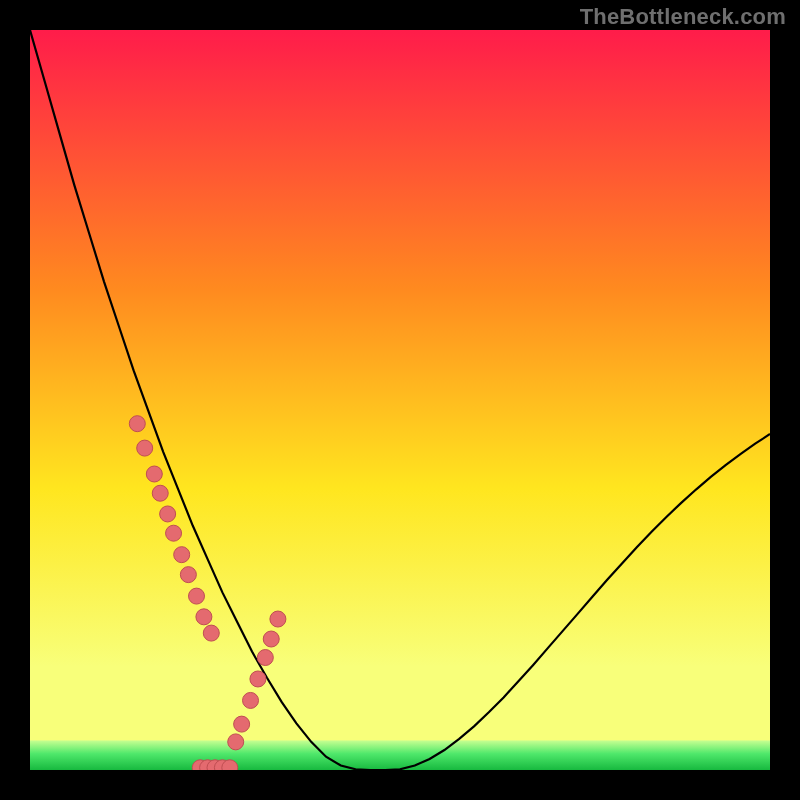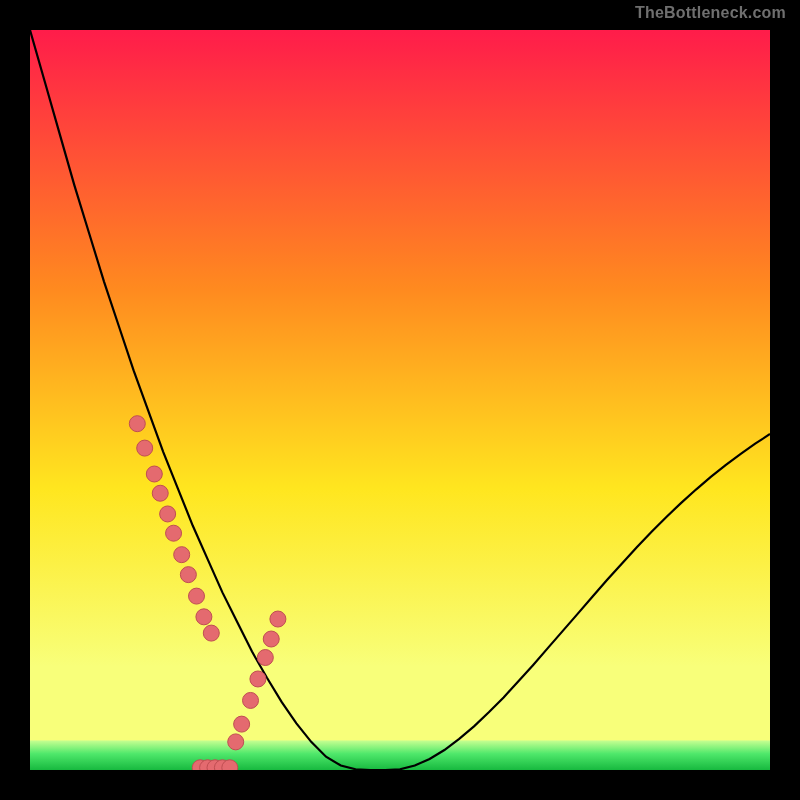--- a/index.html
+++ b/index.html
@@ -15,21 +15,21 @@
     position: relative;
     width: 800px;
     height: 800px;
     background: #000;
   }
   .watermark {
     position: absolute;
     top: 4px;
     right: 14px;
     color: #6f6f6f;
-    font-size: 16px;
+    font-size: 22px;
     font-weight: 600;
     letter-spacing: 0.2px;
     z-index: 10;
   }
   .plot {
     position: absolute;
     left: 30px;
     top: 30px;
     width: 740px;
     height: 740px;

